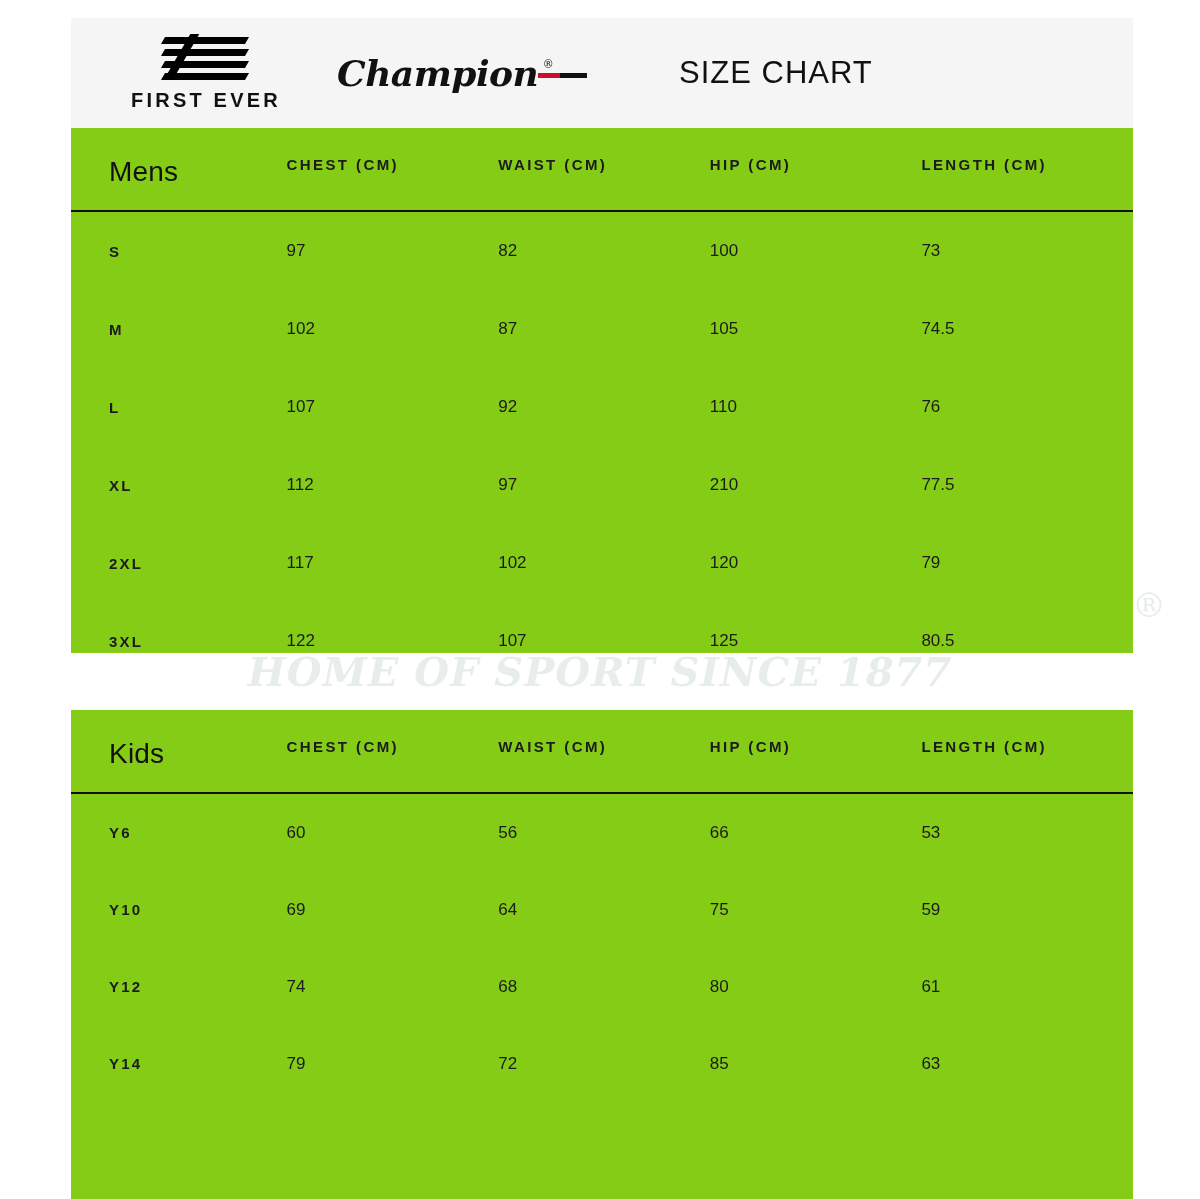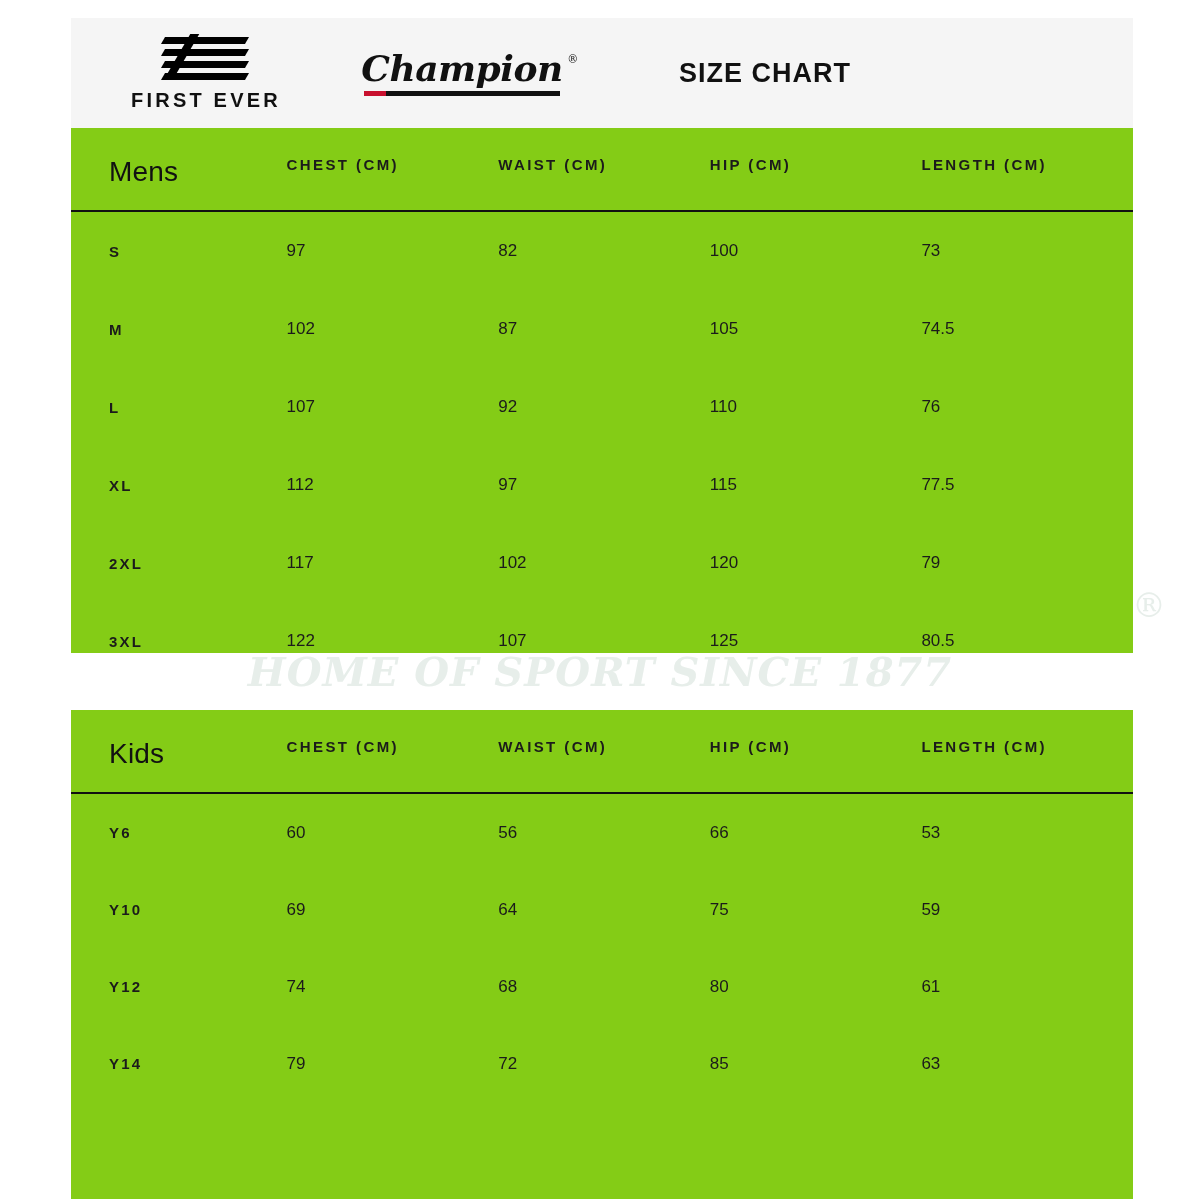--- a/index.html
+++ b/index.html
@@ -115,21 +115,21 @@
     font-size: 20px;
     font-weight: 700;
     letter-spacing: 3.2px;
     color: #111;
   }
 
   .brand-champion {
     width: 250px;
     margin-left: 36px;
     display: flex;
-    flex-direction: column;
+    flex-direction: row;
     align-items: center;
     position: relative;
   }
   .champ-word {
     font-family: "DejaVu Serif", serif;
     font-style: italic;
     font-weight: 700;
     font-size: 36px;
     color: #111;
     letter-spacing: -0.5px;
@@ -156,22 +156,22 @@
     position: absolute;
     left: 0;
     top: 0;
     width: 22px;
     height: 5px;
     background: #c8102e;
   }
 
   .chart-title {
     margin-left: 92px;
-    font-size: 27px;
-    font-weight: 700;
+    font-size: 31px;
+    font-weight: 400;
     letter-spacing: 1px;
     color: #111;
   }
 
   
   .table-block {
     position: absolute;
     left: 71px;
     width: 1062px;
     background: #84cc16;
@@ -297,21 +297,21 @@
             <td class="row-label">L</td>
             <td>107</td>
             <td>92</td>
             <td>110</td>
             <td>76</td>
           </tr>
           <tr>
             <td class="row-label">XL</td>
             <td>112</td>
             <td>97</td>
-            <td>115</td>
+            <td>210</td>
             <td>77.5</td>
           </tr>
           <tr>
             <td class="row-label">2XL</td>
             <td>117</td>
             <td>102</td>
             <td>120</td>
             <td>79</td>
           </tr>
           <tr>

